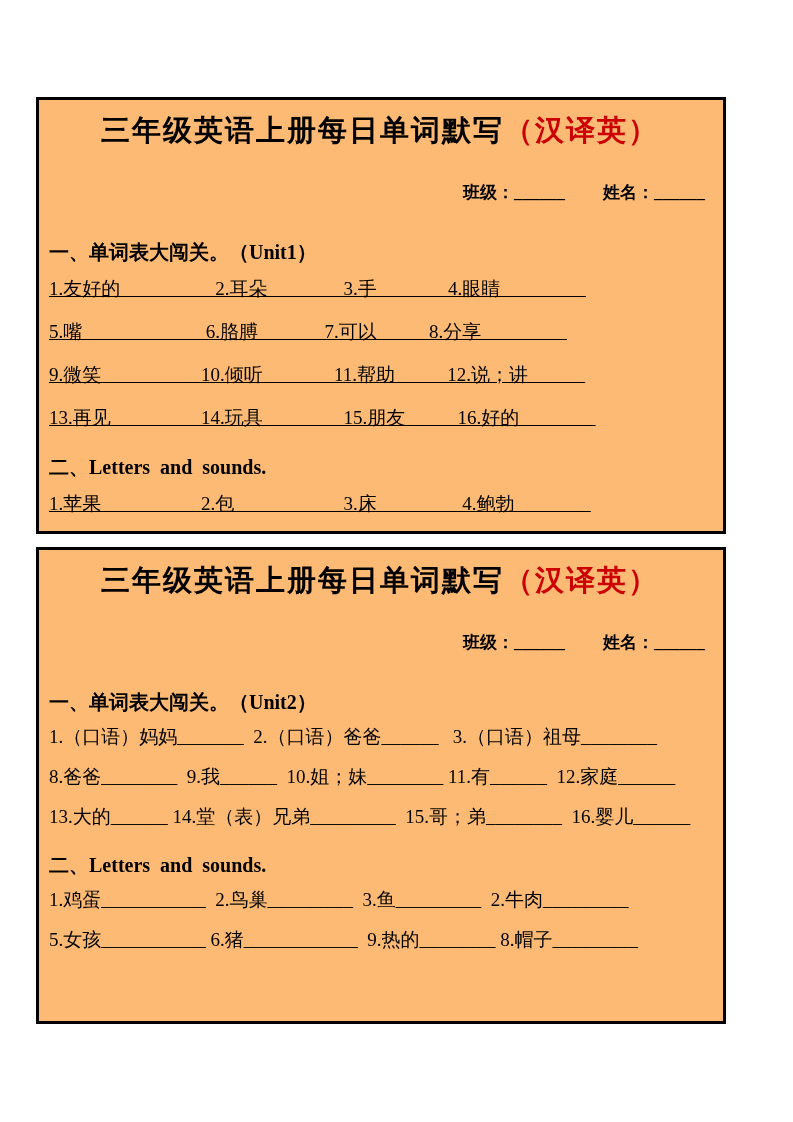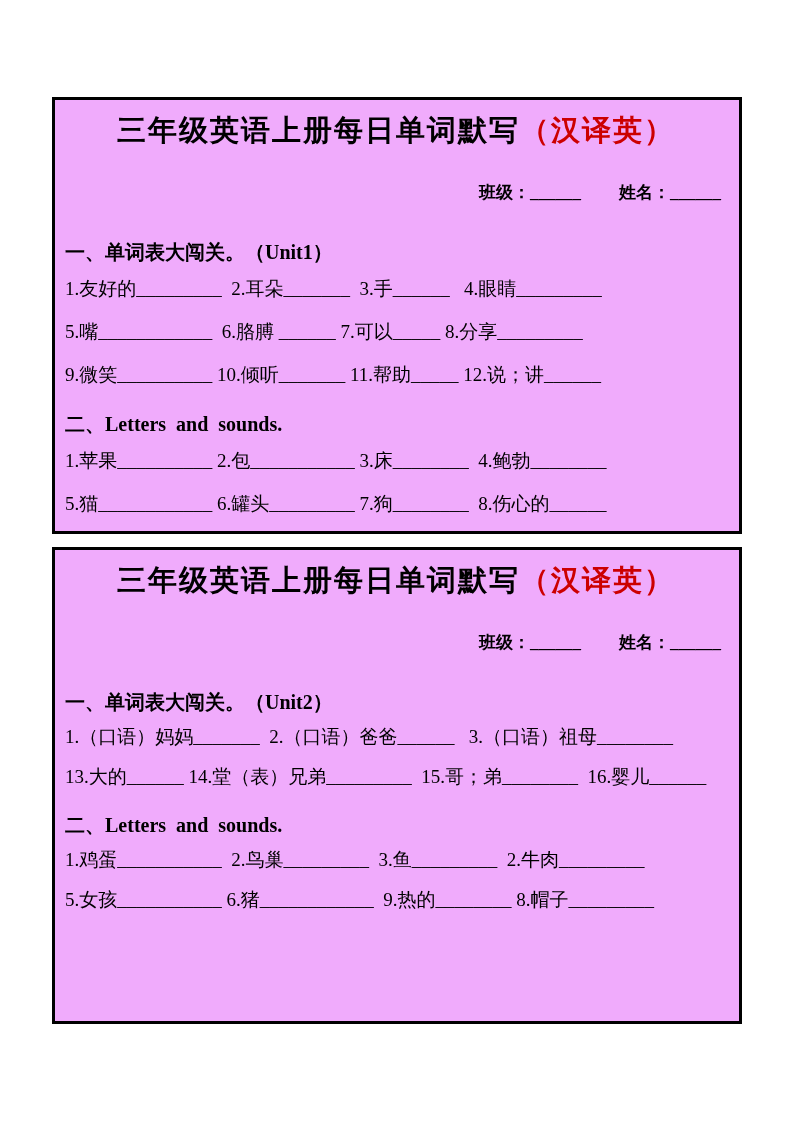--- a/index.html
+++ b/index.html
@@ -10,23 +10,23 @@
   body {
     width: 793px;
     height: 1122px;
     overflow: hidden;
     font-family: "Liberation Serif", "DejaVu Serif", serif;
     color: #000000;
   }
   .sheet {
     box-sizing: border-box;
     width: 690px;
-    margin-left: 52px;
+    margin-left: 36px;
     border: 3px solid #000000;
-    background: #f0abfc;
+    background: #fdba74;
     padding: 4px 12px 8px 10px;
     overflow: hidden;
   }
   .sheet-1 {
     margin-top: 97px;
     height: 437px;
   }
   .sheet-2 {
     margin-top: 13px;
     height: 477px;
@@ -60,48 +60,50 @@
     font-weight: bold;
     margin-top: 13px;
     line-height: 30px;
     white-space: pre;
   }
   .word-line {
     font-size: 19px;
     white-space: pre;
     overflow: hidden;
   }
-  .sheet-1 .word-line { line-height: 43px; }
+  .sheet-1 .word-line { line-height: 43px; text-decoration: underline; }
   .sheet-2 .word-line { line-height: 40px; }
 </style>
 </head>
 <body>
 
 <div class="sheet sheet-1">
   <div class="sheet-title">
     <span>三年级英语上册每日单词默写</span><span class="title-annotation" style="color: rgb(204, 0, 0);">（汉译英）</span>
   </div>
   <div class="id-line">
     <span>班级：______</span><span class="id-gap"></span><span>姓名：______</span>
   </div>
   <div class="section-heading">一、单词表大闯关。（Unit1）</div>
   <div class="word-line">1.友好的_________  2.耳朵_______  3.手______   4.眼睛_________</div>
   <div class="word-line">5.嘴____________  6.胳膊 ______ 7.可以_____ 8.分享_________</div>
   <div class="word-line">9.微笑__________ 10.倾听_______ 11.帮助_____ 12.说；讲______</div>
+  <div class="word-line">13.再见_________ 14.玩具________ 15.朋友_____ 16.好的________</div>
   <div class="section-heading">二、Letters  and  sounds.</div>
   <div class="word-line">1.苹果__________ 2.包___________ 3.床________  4.鲍勃________</div>
   <div class="word-line">5.猫____________ 6.罐头_________ 7.狗________  8.伤心的______</div>
 </div>
 
 <div class="sheet sheet-2">
   <div class="sheet-title">
     <span>三年级英语上册每日单词默写</span><span class="title-annotation" style="color: rgb(204, 0, 0);">（汉译英）</span>
   </div>
   <div class="id-line">
     <span>班级：______</span><span class="id-gap"></span><span>姓名：______</span>
   </div>
   <div class="section-heading">一、单词表大闯关。（Unit2）</div>
   <div class="word-line">1.（口语）妈妈_______  2.（口语）爸爸______   3.（口语）祖母________</div>
+  <div class="word-line">8.爸爸________  9.我______  10.姐；妹________ 11.有______  12.家庭______</div>
   <div class="word-line">13.大的______ 14.堂（表）兄弟_________  15.哥；弟________  16.婴儿______</div>
   <div class="section-heading">二、Letters  and  sounds.</div>
   <div class="word-line">1.鸡蛋___________  2.鸟巢_________  3.鱼_________  2.牛肉_________</div>
   <div class="word-line">5.女孩___________ 6.猪____________  9.热的________ 8.帽子_________</div>
 </div>
 
 </body></html>

